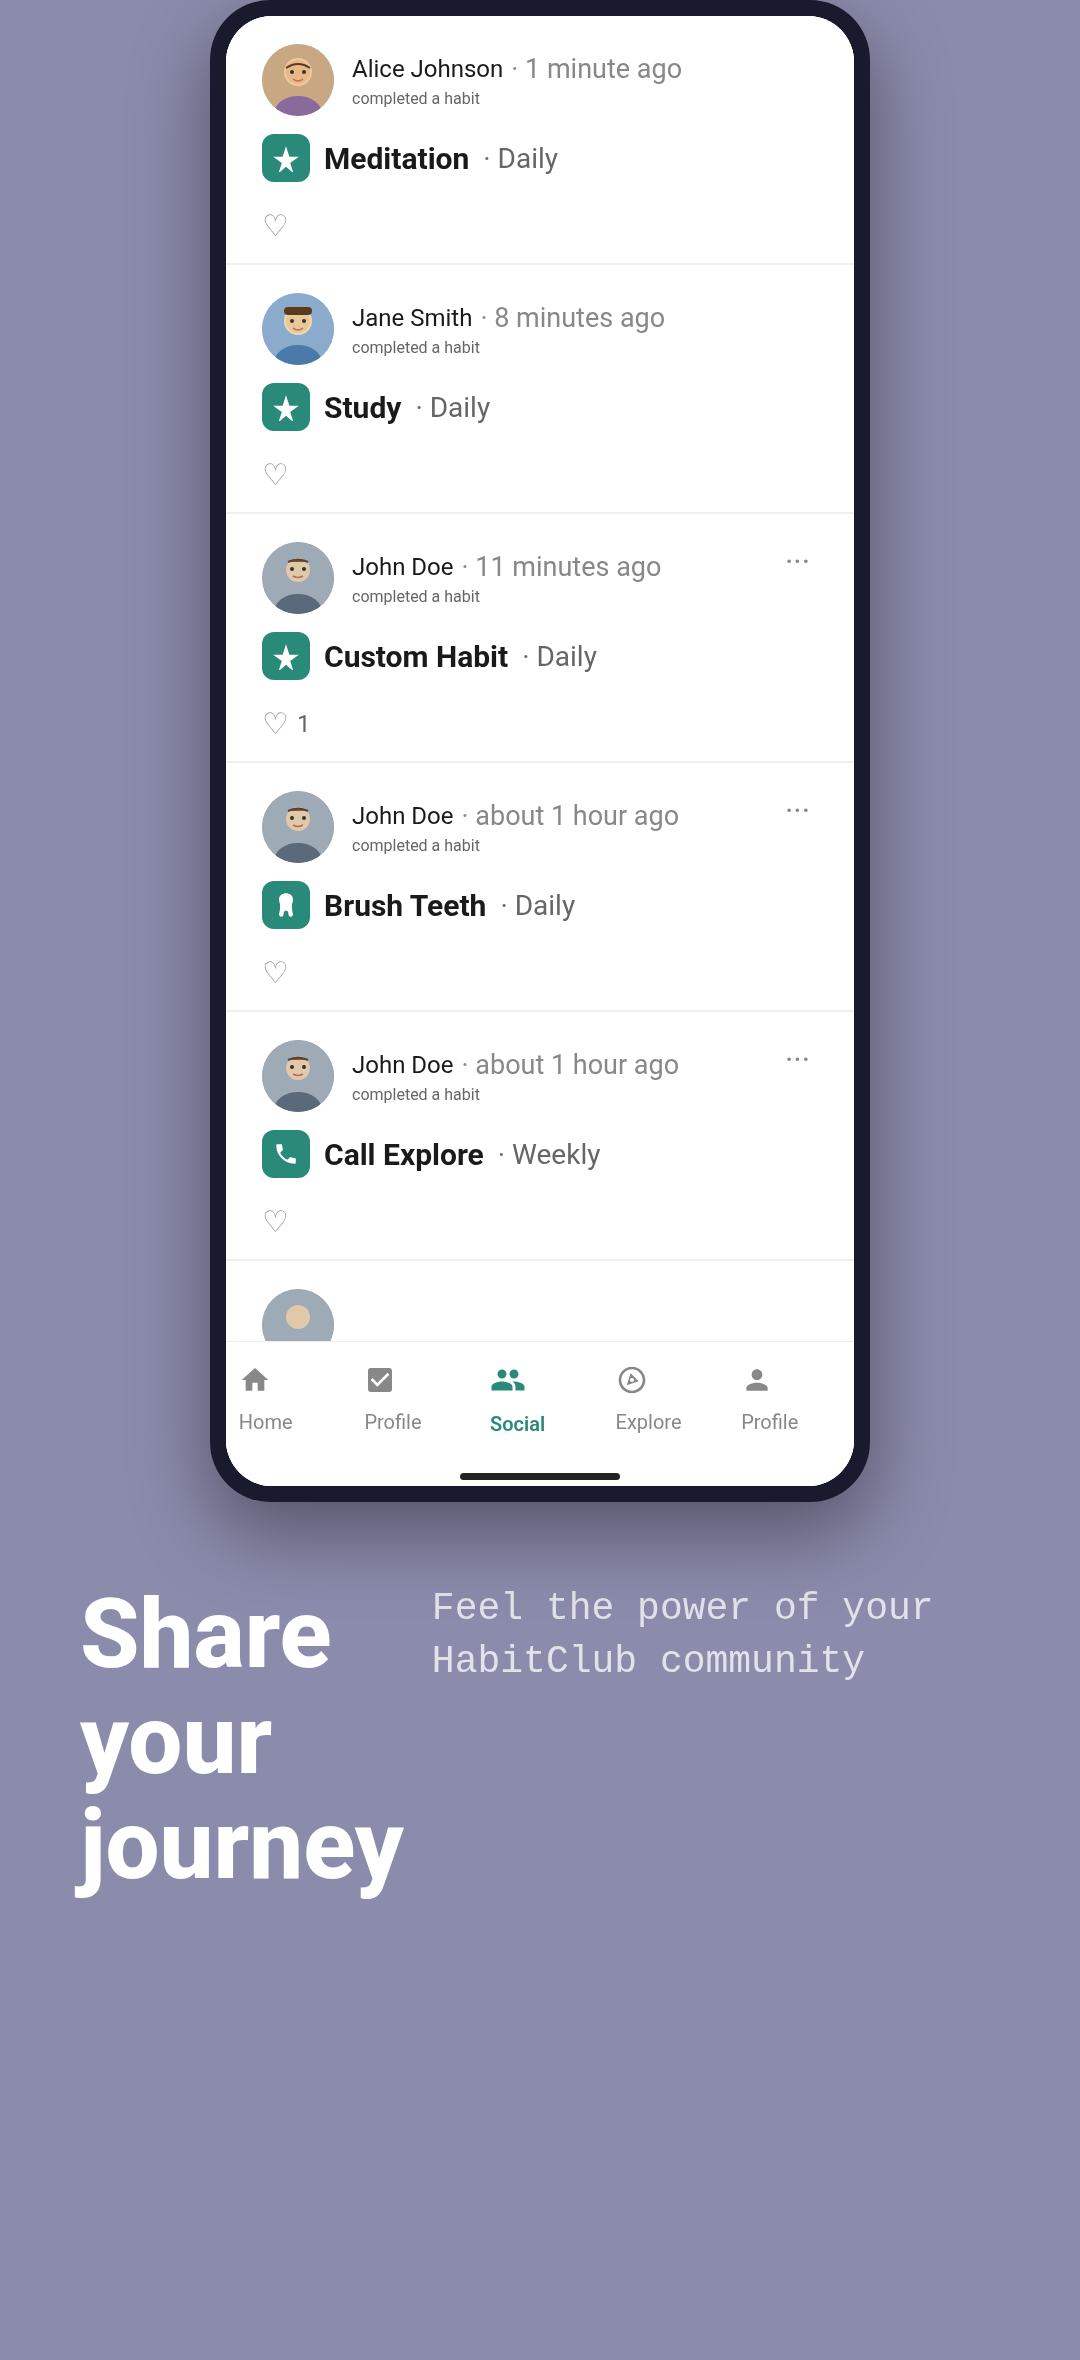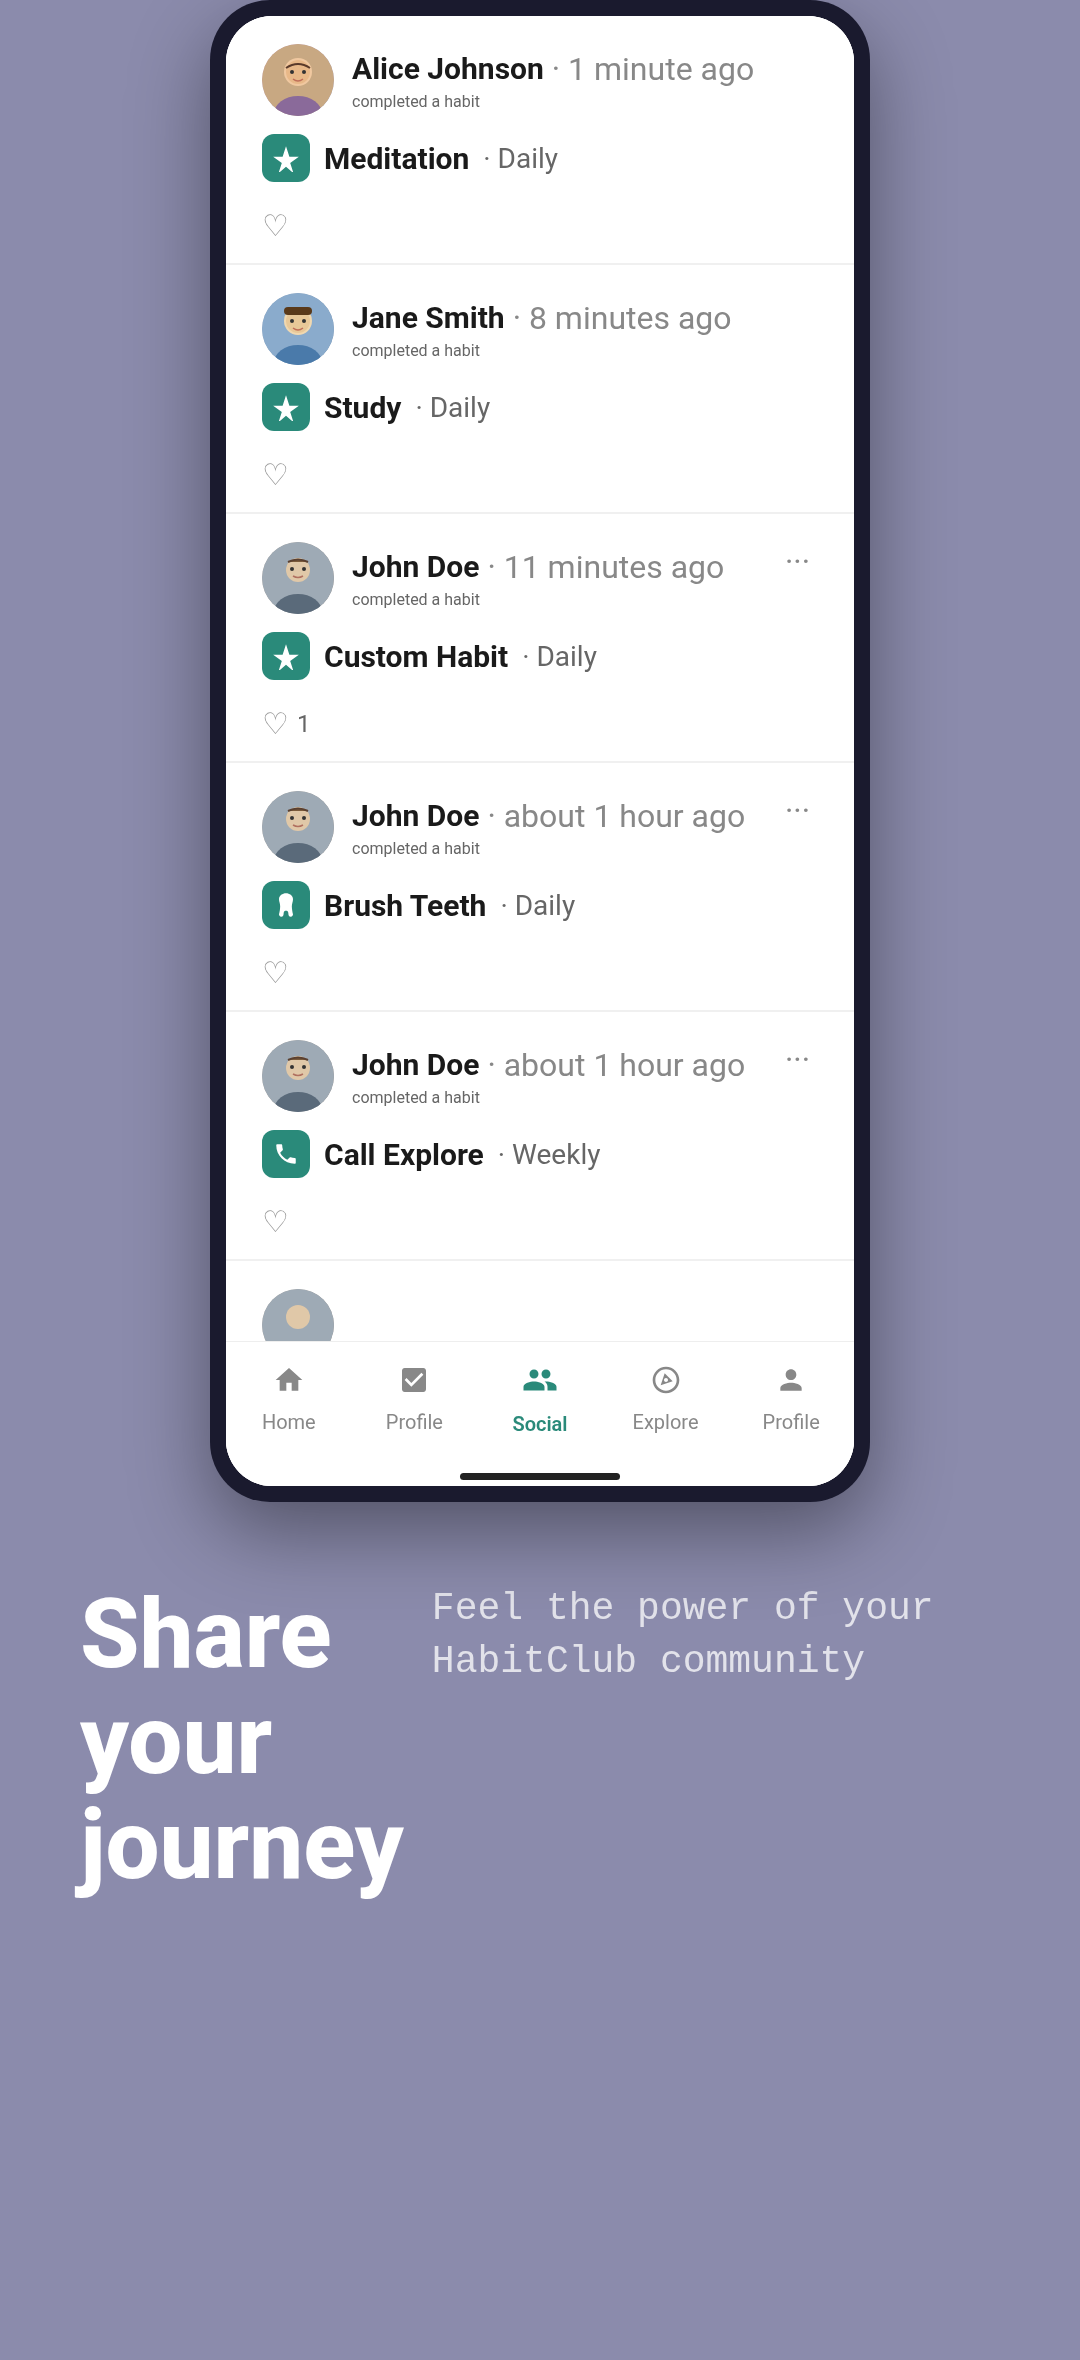--- a/index.html
+++ b/index.html
@@ -73,26 +73,26 @@
     .user-info {
       flex: 1;
     }
     .user-name-row {
       display: flex;
       align-items: center;
       gap: 8px;
       flex-wrap: wrap;
     }
     .user-name {
-      font-weight: 700;
-      font-size: 30px;
+      font-weight: 400;
+      font-size: 24px;
       color: #1a1a1a;
     }
     .time-ago {
-      font-size: 32px;
+      font-size: 27px;
       color: #888;
       font-weight: 400;
     }
     .completed-text {
       font-size: 16px;
       color: #666;
       margin-top: 4px;
     }
 
     .more-dots {
@@ -154,21 +154,20 @@
       display: flex;
       background: #fff;
       border-top: 1px solid #eee;
       padding: 20px 0 30px 0;
       justify-content: space-around;
       align-items: center;
     }
     .nav-item {
       display: flex;
       flex-direction: column;
-      align-items: center;
       gap: 6px;
       cursor: pointer;
       min-width: 100px;
     }
     .nav-icon {
       font-size: 32px;
       color: #888;
     }
     .nav-icon.active {
       color: #2a8a7a;

